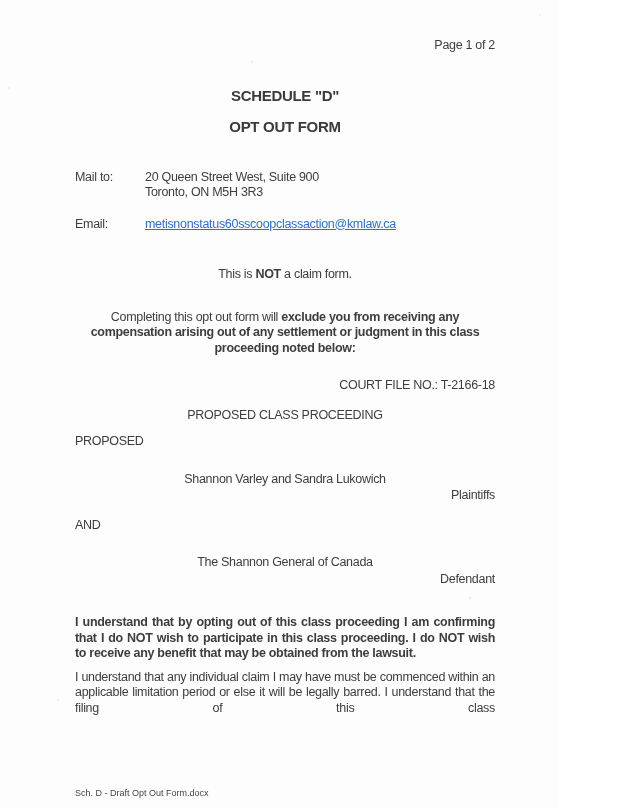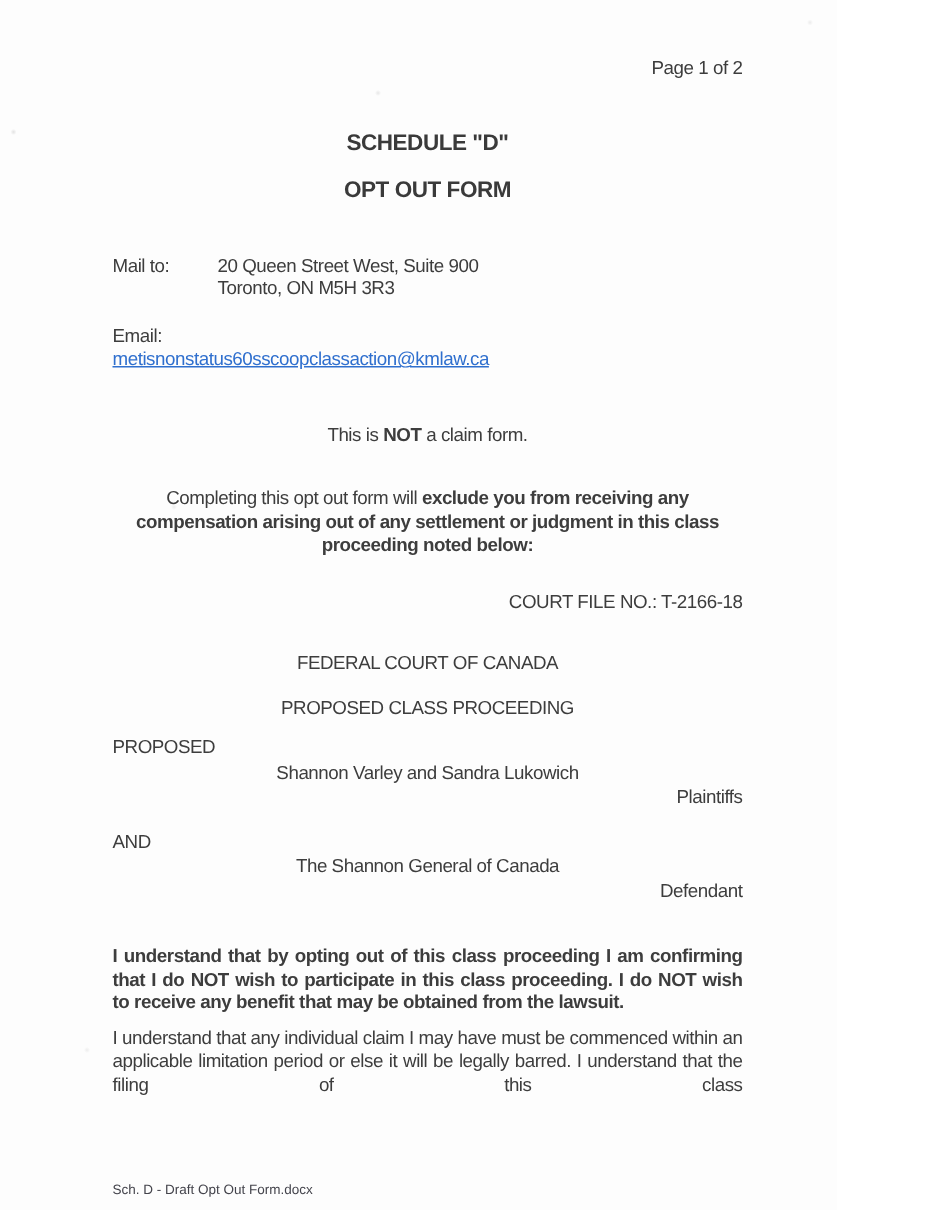--- a/index.html
+++ b/index.html
@@ -40,37 +40,37 @@
     font-size: 15px;
     font-weight: 700;
     text-align: center;
     color: #3a3a3a;
   }
   .title-schedule { margin-top: 34px; }
   .title-form     { margin-top: 16px; }
 
   .contact-row { display: flex; }
   .contact-row.mail  { margin-top: 35px; }
-  .contact-row.email { margin-top: 16px; flex-direction: column; }
+  .contact-row.email { margin-top: 16px; }
   .contact-label { width: 70px; flex: none; }
   .firm { font-weight: 700; }
 
   .email-link {
     color: #2f6fce;
     text-decoration: underline;
     cursor: pointer;
   }
 
   .claim-note      { margin-top: 35px; }
   .exclude-note    { margin-top: 27px; padding: 0 2px; }
   .court-file      { margin-top: 22px; }
   .court-name      { margin-top: 26px; }
   .proceeding-type { margin-top: 14px; }
   .between-label   { margin-top: 11px; }
-  .party-name      { margin-top: 1px; }
+  .party-name      { margin-top: 22px; }
   .party-role      { margin-top: 1px; }
   .and-label       { margin-top: 14px; }
 
   .para-1 { margin-top: 28px; }
   .para-2 { margin-top: 13px; }
   .para-3 { margin-top: 8px; }
 
   .doc-footer {
     position: absolute;
     left: 75px;
@@ -103,21 +103,20 @@
     <div class="contact-label">Email:</div>
     <a class="email-link">metisnonstatus60sscoopclassaction@kmlaw.ca</a>
   </div>
 
   <p class="align-center claim-note"><span>This is </span><span class="bold">NOT</span><span> a claim form.</span></p>
 
   <p class="align-center exclude-note"><span>Completing this opt out form will </span><span class="bold">exclude you from receiving any compensation arising out of any settlement or judgment in this class proceeding noted below:</span></p>
 
   <p class="align-right court-file">COURT FILE NO.: T-2166-18</p>
 
-  <p class="align-center court-name">FEDERAL COURT OF CANADA</p>
   <p class="align-center proceeding-type">PROPOSED CLASS PROCEEDING</p>
 
   <p class="between-label">PROPOSED</p>
   <p class="align-center party-name">Shannon Varley and Sandra Lukowich</p>
   <p class="align-right party-role">Plaintiffs</p>
 
   <p class="and-label">AND</p>
   <p class="align-center party-name">The Shannon General of Canada</p>
   <p class="align-right party-role">Defendant</p>
 

